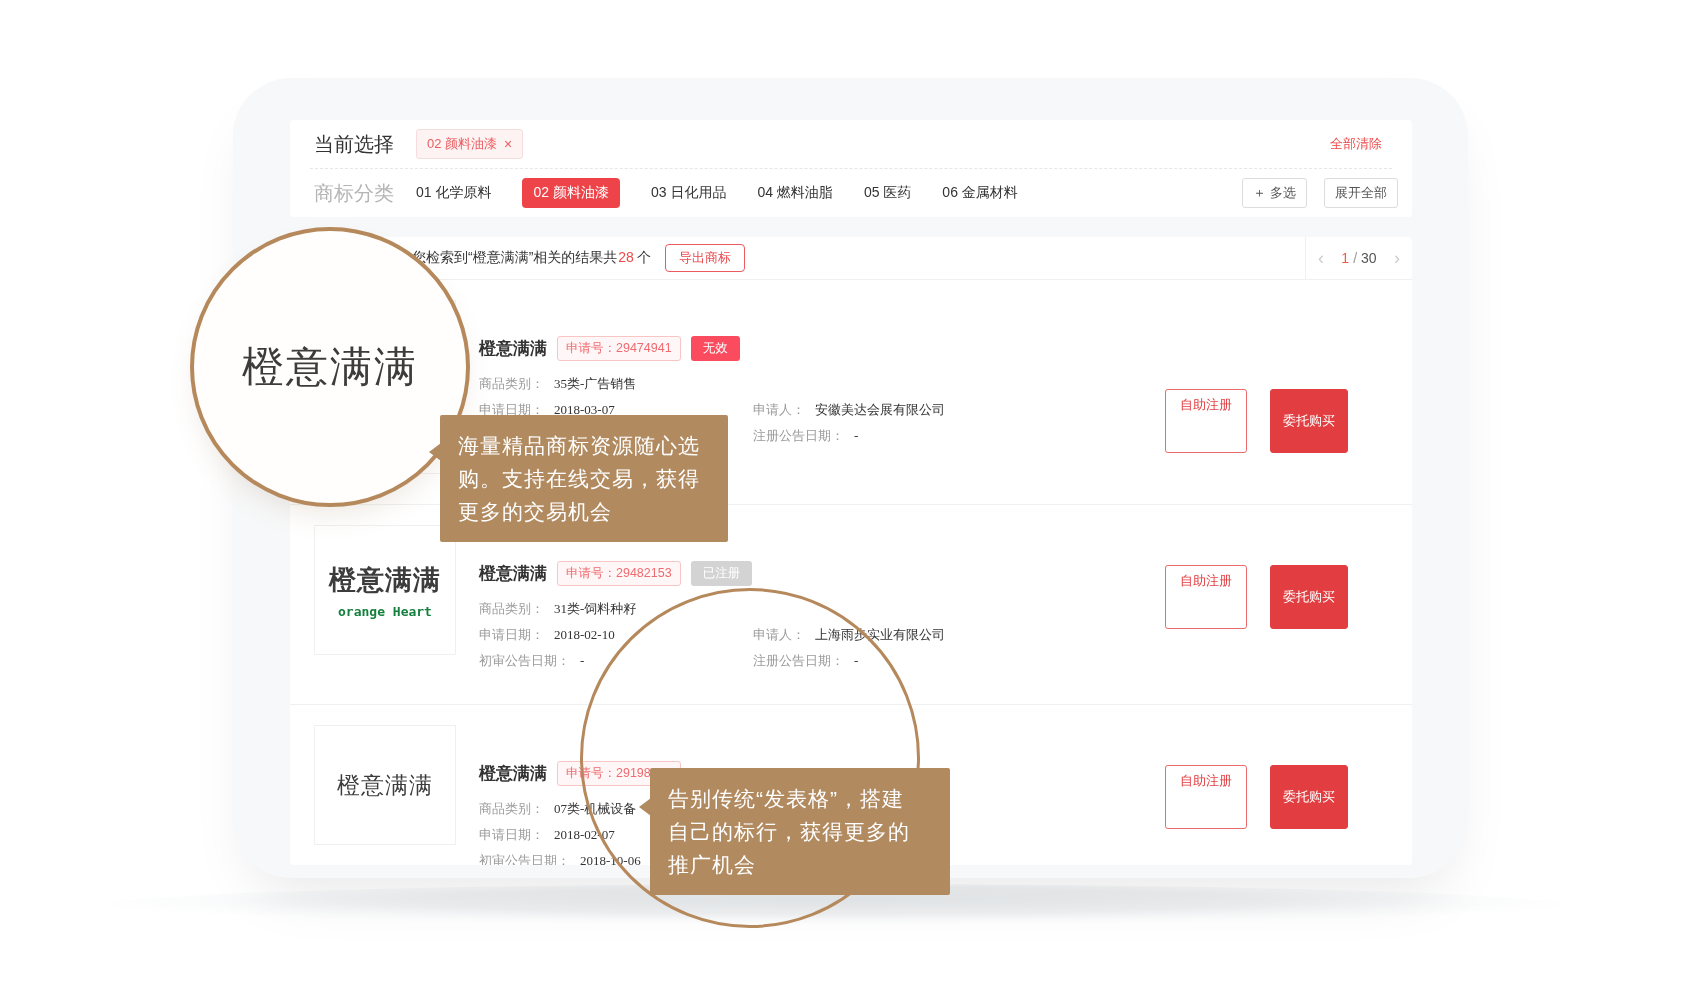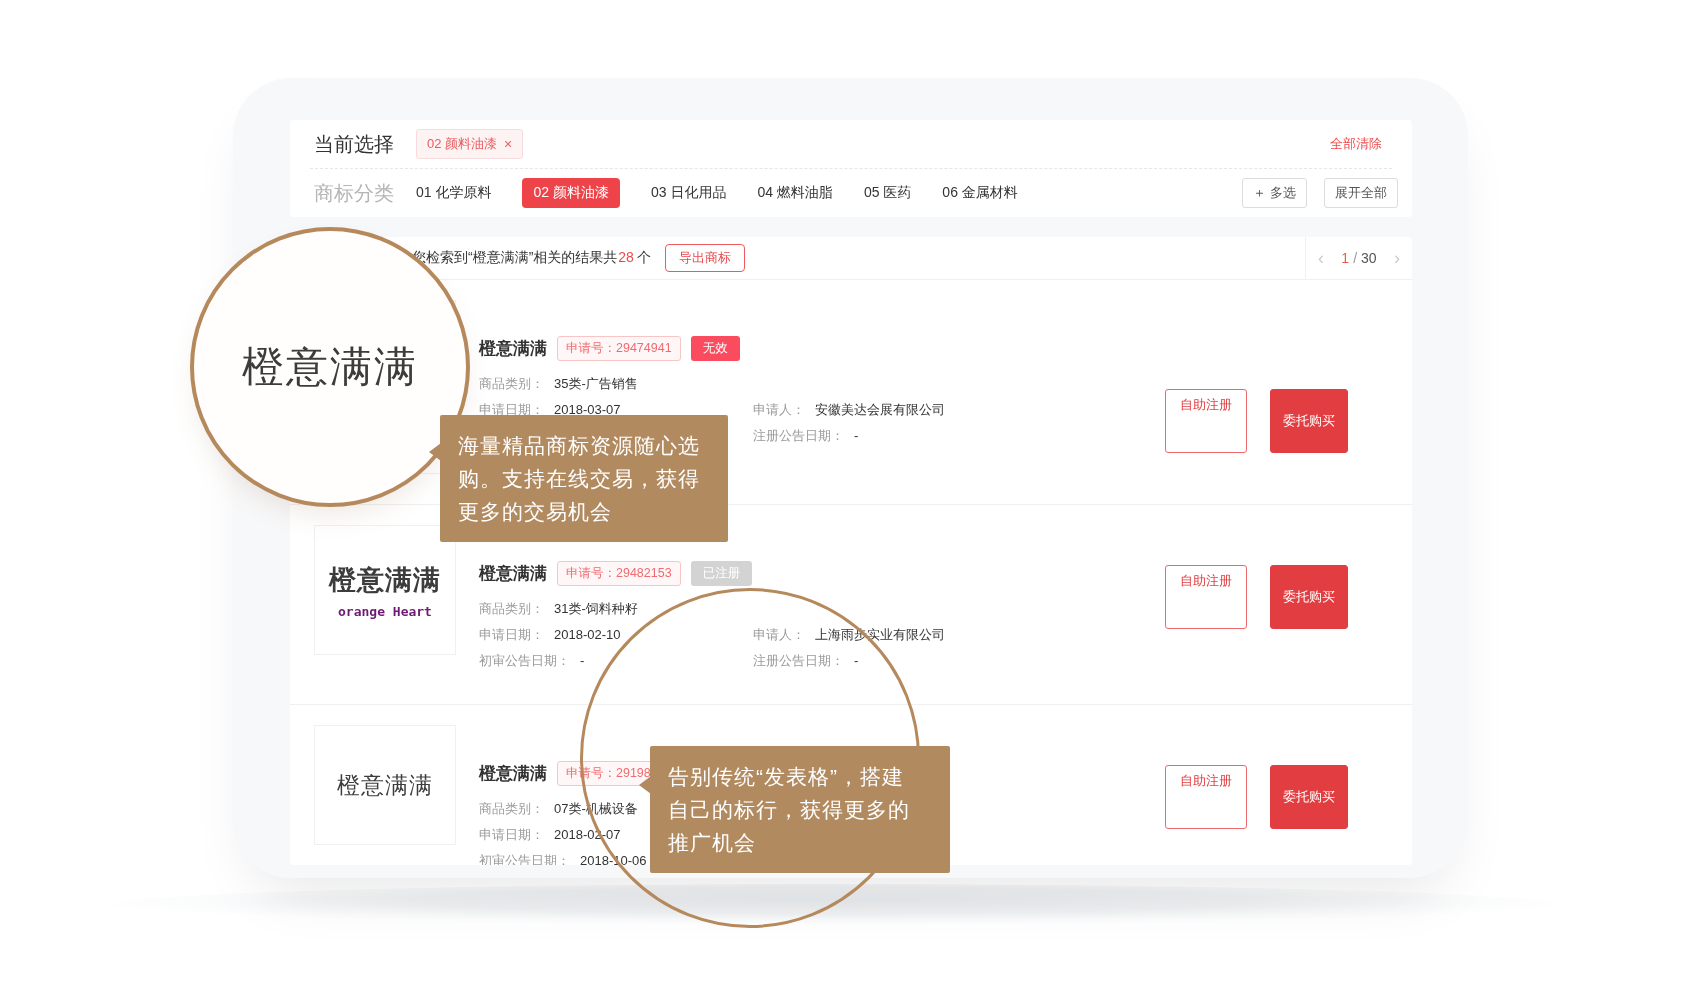--- a/index.html
+++ b/index.html
@@ -76,32 +76,32 @@
   .row + .row{border-top:1px solid #f0f0f0;}
   .row1{min-height:224px;} .row2{min-height:200px;} .row3{min-height:162px;}
   .thumb{
     width:140px;flex:none;border:1px solid #f0f0f0;background:#fff;
     display:flex;flex-direction:column;align-items:center;justify-content:center;gap:6px;
     cursor:pointer;
   }
   .row1 .thumb{height:172px;} .row2 .thumb{height:128px;} .row3 .thumb{height:118px;}
   .thumb-main{font-size:23px;color:#3c3c3c;letter-spacing:1px;}
   .row2 .thumb-main{font-family:"DejaVu Serif","Liberation Serif",serif;font-weight:bold;font-size:27px;}
-  .thumb-sub{font-family:"DejaVu Sans Mono","Liberation Mono",monospace;font-weight:bold;font-size:13px;color:#701a75;text-align:right;}
+  .thumb-sub{font-family:"DejaVu Sans Mono","Liberation Mono",monospace;font-weight:bold;font-size:13px;color:#15803d;text-align:right;}
   .details{margin-left:23px;padding-top:36px;flex:1;min-width:0;}
   .title-line{display:flex;align-items:center;gap:10px;margin-bottom:14px;}
   .tm-name{font-size:17px;font-weight:bold;color:#333;white-space:nowrap;}
   .appno-tag{
     border:1px solid #f8c5c5;background:#fff7f7;color:#ef6b70;border-radius:3px;
     font-size:12.5px;padding:3px 8px;white-space:nowrap;
   }
   .badge{font-size:12.5px;color:#fff;border-radius:3px;padding:4px 12px;white-space:nowrap;}
   .badge.invalid{background:#fa4b5f;}
   .badge.registered{background:#d3d3d3;}
-  .dline{display:flex;margin-bottom:8px;font-size:13px;line-height:18px;}
+  .dline{display:flex;margin-bottom:8px;font-size:13px;line-height:18px;font-family:Liberation Serif, serif;}
   .field{display:flex;}
   .field.col1{width:274px;flex:none;}
   .flabel{color:#9b9b9b;margin-right:10px;white-space:nowrap;}
   .fvalue{color:#333;white-space:nowrap;}
   .row-btns{flex:none;display:flex;gap:23px;align-self:flex-start;}
   .row1 .row-btns{margin-top:89px;}
   .row2 .row-btns,.row3 .row-btns{margin-top:40px;}
   .btn-outline{
     background:#fff;border:1px solid #ea6a6d;color:#e23e41;border-radius:3px;
     font-size:13px;padding:6px 14px;cursor:pointer;white-space:nowrap;
@@ -127,21 +127,21 @@
     font-size:21px;line-height:33px;padding:14px 18px;white-space:pre-line;
     letter-spacing:1px;
   }
   .callout::before{
     content:"";position:absolute;left:-11px;
     border-top:9px solid transparent;border-bottom:9px solid transparent;
     border-right:12px solid #b18a60;
   }
   .callout-1{left:440px;top:415px;width:252px;}
   .callout-1::before{top:28px;}
-  .callout-2{left:650px;top:746px;width:264px;}
+  .callout-2{left:650px;top:768px;width:264px;}
   .callout-2::before{top:30px;}
 </style>
 </head>
 <body>
 
 <div class="base-swoosh"></div>
 
 <div class="screen">
 
   <div class="top-section">

